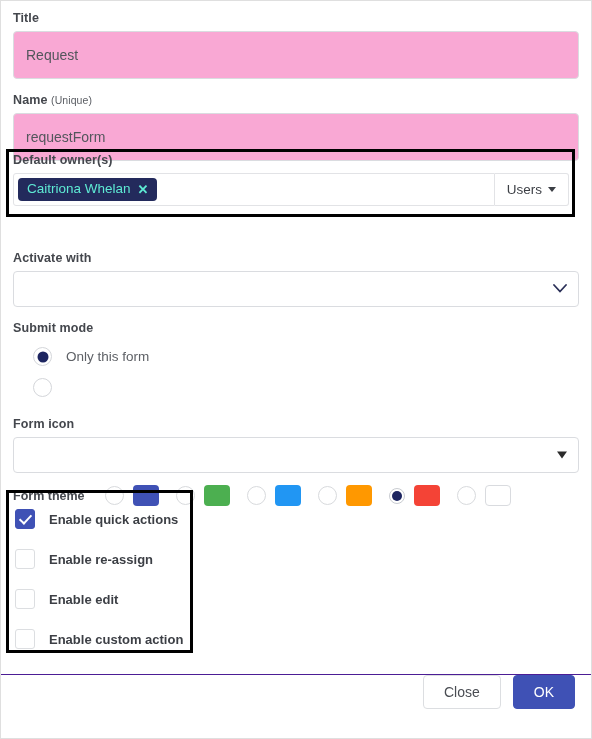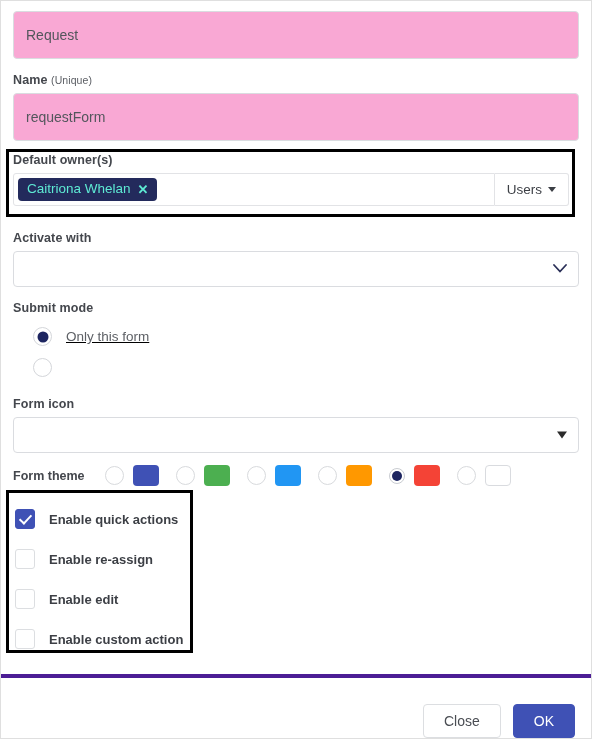--- a/index.html
+++ b/index.html
@@ -176,21 +176,21 @@
   }
   .caret-sm {
     width: 0; height: 0;
     border-left: 4px solid transparent;
     border-right: 4px solid transparent;
     border-top: 5px solid #3c3f45;
     display: inline-block;
   }
 
   
-  .radio-list { padding-left: 20px; text-decoration: underline; }
+  .radio-list { padding-left: 20px; }
   .radio-row {
     display: flex;
     align-items: center;
     gap: 14px;
     height: 31px;
     cursor: pointer;
   }
   .radio {
     width: 19px; height: 19px;
     border-radius: 50%;
@@ -307,23 +307,23 @@
     font-weight: bold;
     color: #3c3f45;
     white-space: nowrap;
   }
 
   
   .footer {
     position: absolute;
     left: 0; right: 0; bottom: 0;
     height: 64px;
-    border-top: 4px solid #4c1d95;
-    display: flex;
-    align-items: flex-end;
+    border-top: 1px solid #4c1d95;
+    display: flex;
+    align-items: flex-start;
     justify-content: flex-end;
     gap: 12px;
     padding-right: 16px;
     box-sizing: border-box;
     background: #ffffff;
   }
   .btn {
     font-family: "Liberation Sans", sans-serif;
     font-size: 14px;
     border-radius: 4px;
@@ -346,20 +346,21 @@
   }
 </style>
 </head>
 <body>
 
 <div class="dialog">
 
   <div class="body-area">
 
     <div class="field">
+      <span class="label">Title</span>
       <input class="text-input" type="text" value="Request" style="">
     </div>
 
     <div class="field">
       <span class="label"><span>Name</span> <span class="sub">(Unique)</span></span>
       <input class="text-input" type="text" value="requestForm" style="">
     </div>
 
     <div style="height:68px"></div>
 

